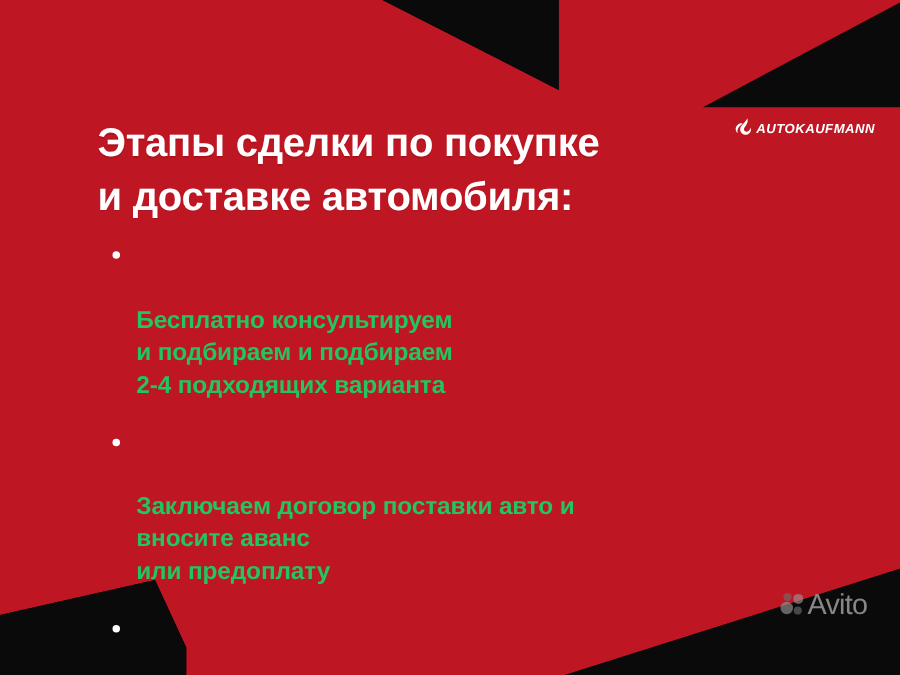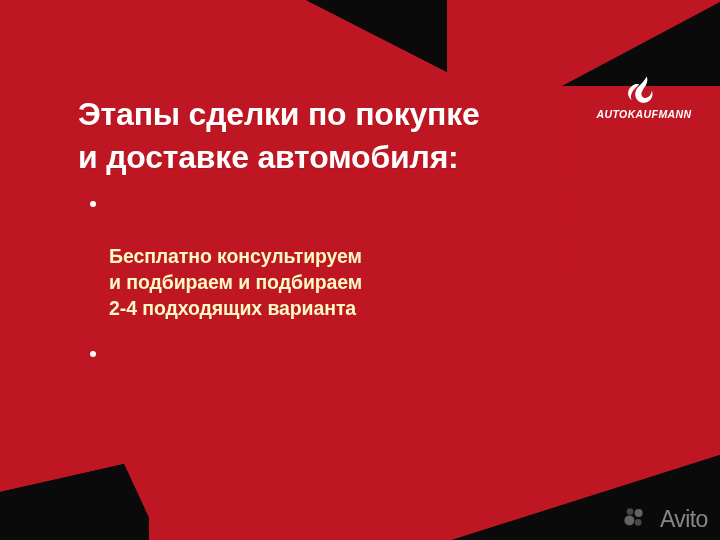--- a/index.html
+++ b/index.html
@@ -41,21 +41,21 @@
   }
 
   
   .logo {
     position: absolute;
     left: 588px;
     top: 76px;
     width: 112px;
     height: 52px;
     display: flex;
-    flex-direction: column;
+    flex-direction: row;
     align-items: center;
     justify-content: flex-start;
   }
   .logo-mark {
     width: 34px;
     height: 30px;
     display: block;
   }
   .logo-wordmark {
     margin-top: 2px;
@@ -74,21 +74,21 @@
     top: 192px;
     width: 540px;
     margin: 0;
     padding: 0;
     list-style: none;
   }
   .bullet-item {
     position: relative;
     padding-left: 25px;
     margin-bottom: 20px;
-    color: #fef9c3;
+    color: #22c55e;
     font-size: 19.5px;
     font-weight: 700;
     line-height: 1.33;
     white-space: pre-line;
     letter-spacing: -0.1px;
   }
   .bullet-item:last-child { margin-bottom: 0; }
   .bullet-dot {
     position: absolute;
     left: 6px;
@@ -96,25 +96,24 @@
     width: 6px;
     height: 6px;
     border-radius: 50%;
     background: #ffffff;
   }
 
   
   .avito {
     position: absolute;
     left: 624px;
-    top: 508px;
+    top: 472px;
     display: flex;
-    align-items: flex-start;
+    align-items: center;
     opacity: 0.62;
-    gap: 14px;
   }
   .avito-mark {
     width: 19px;
     height: 19px;
     display: block;
   }
   .avito-word {
     margin-left: 3px;
     color: #d2d2d2;
     font-size: 23px;
@@ -199,20 +198,26 @@
 
   <ul class="bullets" style="z-index:3">
     <li class="bullet-item">
       <span class="bullet-dot"></span>
       <span>Бесплатно консультируем
 и подбираем и подбираем
 2-4 подходящих варианта</span>
     </li>
     <li class="bullet-item">
       <span class="bullet-dot"></span>
+      <span>Заключаем договор поставки авто и
+вносите аванс
+или предоплату</span>
+    </li>
+    <li class="bullet-item">
+      <span class="bullet-dot"></span>
       
     </li>
 
   </ul>
 
   <div class="avito" style="z-index:3">
     <svg class="avito-mark" viewBox="0 0 19 19" aria-hidden="true">
       <circle cx="5.4" cy="12.4" r="5.0" fill="#9a9a9a"></circle>
       <circle cx="14.2" cy="14.4" r="3.3" fill="#6f6f6f"></circle>
       <circle cx="6.0" cy="3.6" r="3.3" fill="#6f6f6f"></circle>

